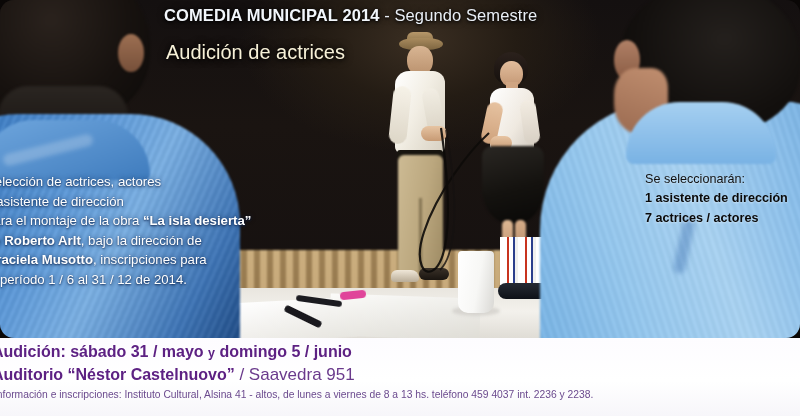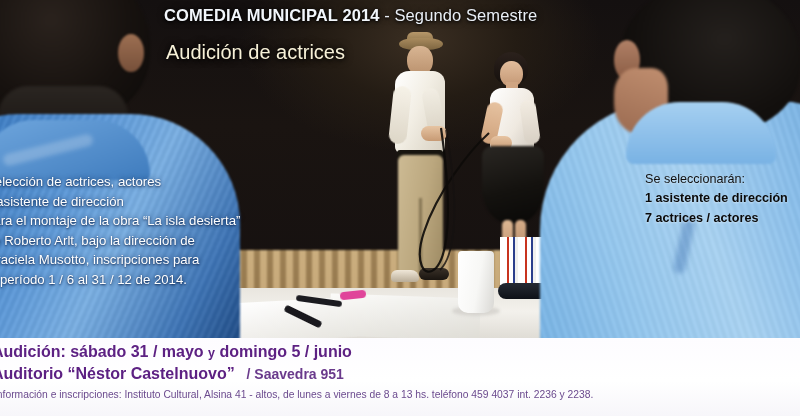--- a/index.html
+++ b/index.html
@@ -3,21 +3,21 @@
 <meta charset="utf-8">
 <style>
   html,body{margin:0;padding:0;background:#000;}
   body{width:800px;height:416px;overflow:hidden;
        font-family:"Liberation Sans","DejaVu Sans",sans-serif;}
 
   #poster{position:relative;width:800px;height:416px;overflow:hidden;background:#0a0706;}
 
   
   #photo{position:absolute;left:0;top:0;width:800px;height:338px;overflow:hidden;
-         background:#0d0a08;}
+         background:#0d0a08;border-radius:14px;}
 
   
   .backdrop{position:absolute;left:0;top:0;width:800px;height:280px;
      background:
        radial-gradient(ellipse 240px 150px at 420px 40px, #3a2e22 0%, #241c14 40%, rgba(16,12,9,0) 75%),
        linear-gradient(180deg,#141010 0%, #1a1411 45%, #161110 100%);}
 
   
   .floor{position:absolute;left:150px;top:250px;width:520px;height:92px;
      background:
@@ -153,37 +153,37 @@
   .t-title{position:absolute;left:164px;top:6px;font-size:16.5px;font-weight:bold;
      color:#f2f6fb;letter-spacing:.1px;white-space:nowrap;
      text-shadow:0 1px 3px rgba(0,0,0,.95),0 0 7px rgba(0,0,0,.8);}
   .t-title .reg{font-weight:normal;color:#e9eef5;}
   .t-sub{position:absolute;left:166px;top:41px;font-size:20px;color:#f7f1d8;
      white-space:nowrap;text-shadow:0 1px 4px rgba(0,0,0,.95),0 0 8px rgba(0,0,0,.85);}
 
   .blockL{position:absolute;left:-14px;top:172px;width:290px;color:#ffffff;
      font-size:13.2px;line-height:19.6px;white-space:nowrap;
      text-shadow:0 1px 2px rgba(10,30,70,.85),0 0 5px rgba(10,30,70,.6);}
-  .blockL b{font-weight:normal;}
+  .blockL b{font-weight:bold;}
 
   .blockR{position:absolute;left:645px;top:170px;width:170px;
      font-size:12.6px;line-height:19.4px;white-space:nowrap;color:#1a1a1a;
      text-shadow:0 1px 2px rgba(255,255,255,.45);}
   .blockR .hdr{color:#111;font-weight:normal;}
   .blockR .bold{font-weight:bold;color:#0a0a0a;}
 
   
   #bar{position:absolute;left:0;top:338px;width:800px;height:78px;
        background:linear-gradient(180deg,#fdfcff 0%,#ffffff 55%,#f7f6fa 100%);}
   .b-line1{position:absolute;left:-8px;top:5px;font-size:16px;font-weight:bold;
      color:#5d2183;white-space:nowrap;}
   .b-line1 .sm{font-size:12.5px;font-weight:bold;}
   .b-line2{position:absolute;left:-8px;top:27px;font-size:16px;font-weight:bold;
      color:#5d2183;white-space:nowrap;}
-  .b-line2 .thin{font-weight:bold;font-size:14px;color:#6a3a8c;margin-left:8px;}
+  .b-line2 .thin{font-weight:normal;font-size:17px;color:#6a3a8c;}
   .b-line3{position:absolute;left:-6px;top:51px;font-size:10.3px;color:#6b4a8e;white-space:nowrap;}
 </style>
 </head>
 <body>
 
 <div id="poster">
 
   <div id="photo">
     <div class="backdrop"></div>
     <div class="floor"></div>

